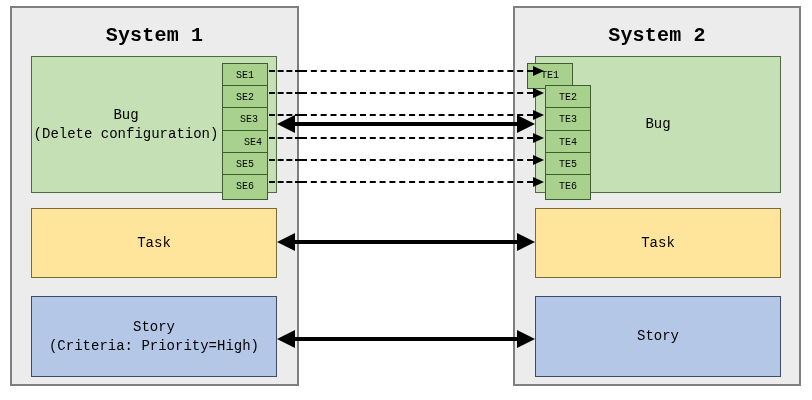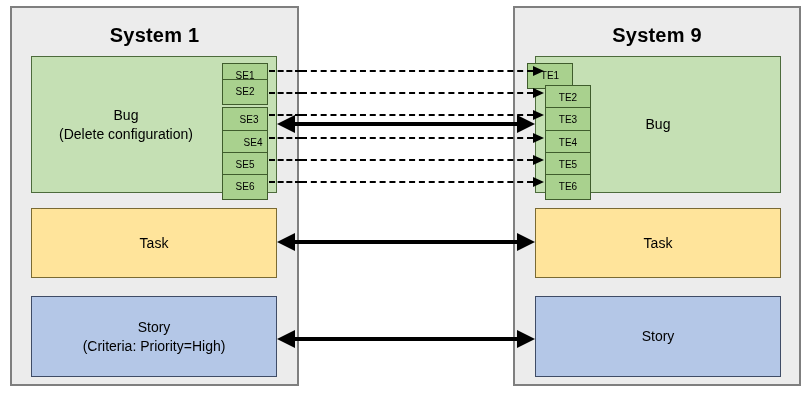--- a/index.html
+++ b/index.html
@@ -2,21 +2,21 @@
 <html><head>
 <meta charset="utf-8">
 <style>
   html,body{margin:0;padding:0;}
   body{
     width:812px;height:400px;
     background:#ffffff;
     font-family:"Liberation Sans","DejaVu Sans",sans-serif;
     overflow:hidden;
   }
-  #stage{position:relative;width:812px;height:400px;}
+  #stage{position:relative;width:812px;height:400px;font-family:Liberation Mono, monospace;}
 
   
   .panel{
     position:absolute;
     background:#ececec;
     border:2px solid #7f7f7f;
     box-sizing:border-box;
   }
   #panel-left {left:10px;  top:6px; width:289px; height:380px;}
   #panel-right{left:513px; top:6px; width:288px; height:380px;}
@@ -129,28 +129,28 @@
   <div class="wi task" id="task-left">
     <span class="wi-label">Task</span>
   </div>
 
   <div class="wi story" id="story-left">
     <span class="wi-label">Story
 (Criteria: Priority=High)</span>
   </div>
 
   <div class="chip" style="left:222px;top:63px;">SE1</div>
-  <div class="chip" style="left:222px;top:79px;">SE2</div>
+  <div class="chip" style="left:222px;top:85px;">SE2</div>
   <div class="chip" style="left:222px;top:107px;padding-left:8px;">SE3</div>
   <div class="chip" style="left:222px;top:130px;padding-left:16px;">SE4</div>
   <div class="chip" style="left:222px;top:152px;">SE5</div>
   <div class="chip" style="left:222px;top:174px;">SE6</div>
 
   <div class="panel" id="panel-right">
-    <div class="panel-title">System 9</div>
+    <div class="panel-title">System 2</div>
   </div>
 
   <div class="wi bug" id="bug-right">
     <span class="wi-label">Bug</span>
   </div>
 
   <div class="wi task" id="task-right">
     <span class="wi-label">Task</span>
   </div>
 

